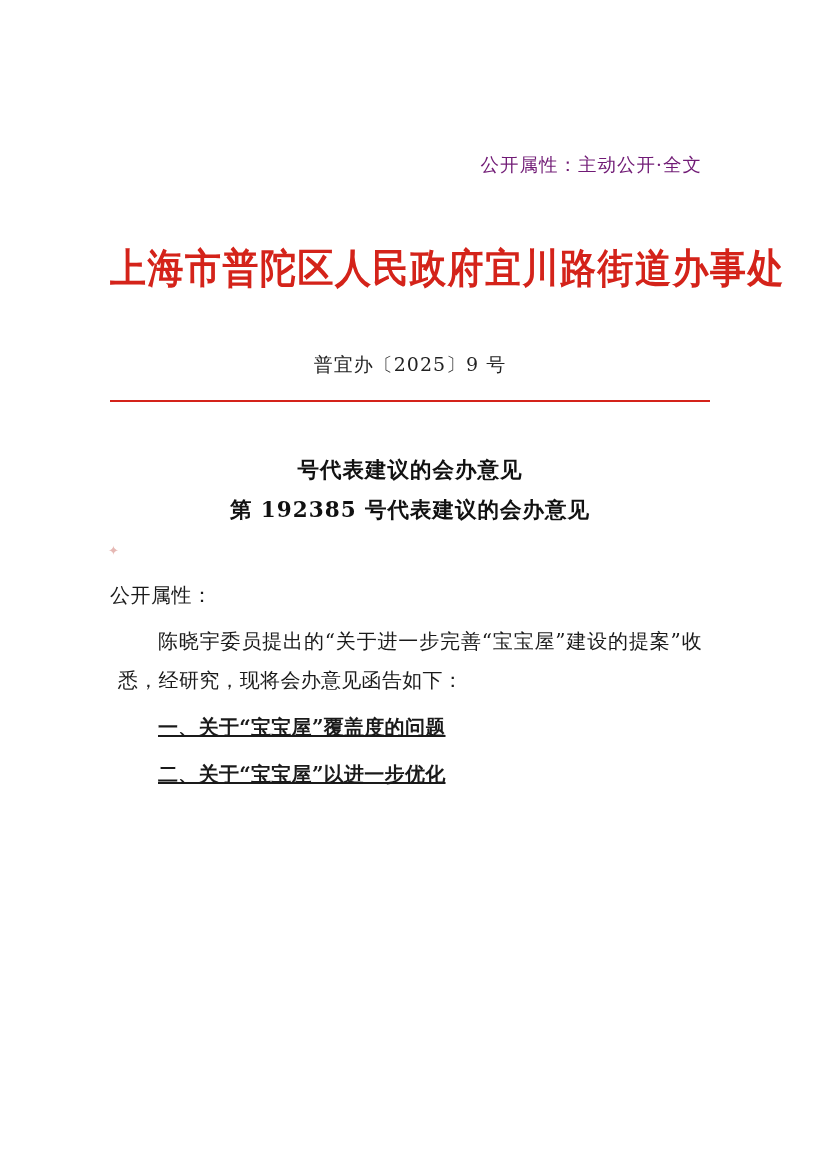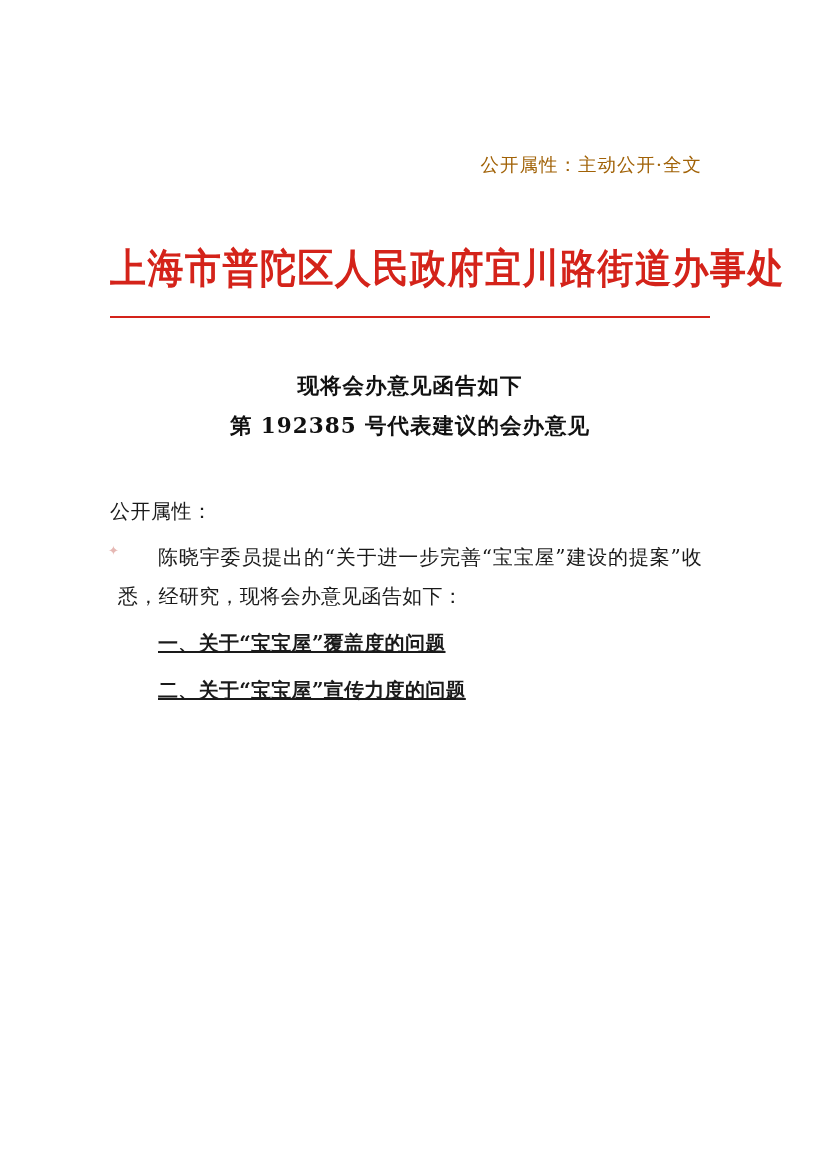--- a/index.html
+++ b/index.html
@@ -21,21 +21,21 @@
     height: 1153px;
     box-sizing: border-box;
     padding: 0 110px;
   }
   .attr-line {
     margin-top: 152px;
     text-align: right;
     padding-right: 8px;
     font-size: 18.5px;
     letter-spacing: 1px;
-    color: #a16207;
+    color: #701a75;
     font-family: "DejaVu Serif", "Liberation Serif", serif;
   }
   .org-title {
     margin-top: 68px;
     text-align: center;
     color: #d4231a;
     font-size: 36px;
     font-weight: bold;
     letter-spacing: 1.5px;
     font-family: "DejaVu Serif", "Liberation Serif", serif;
@@ -100,31 +100,32 @@
 </style>
 </head>
 <body>
 
 <div class="page">
 
   <div class="attr-line">公开属性：主动公开·全文</div>
 
   <div class="org-title">上海市普陀区人民政府宜川路街道办事处</div>
 
+  <div class="doc-number">普宜办〔2025〕9 号</div>
 
   <div class="red-rule"></div>
 
   <div class="stamp-mark">✦</div>
 
   <div class="doc-title">
-    <div>现将会办意见函告如下</div>
+    <div>号代表建议的会办意见</div>
     <div>第 192385 号代表建议的会办意见</div>
   </div>
 
   <div class="salutation">公开属性：</div>
 
   <div class="body-block">
     <p class="para">陈晓宇委员提出的“关于进一步完善“宝宝屋”建设的提案”收悉，经研究，现将会办意见函告如下：</p>
     <p class="para heading">一、关于“宝宝屋”覆盖度的问题</p>
-    <p class="para heading">二、关于“宝宝屋”宣传力度的问题</p>
+    <p class="para heading">二、关于“宝宝屋”以进一步优化</p>
   </div>
 
 </div>
 
 </body></html>

